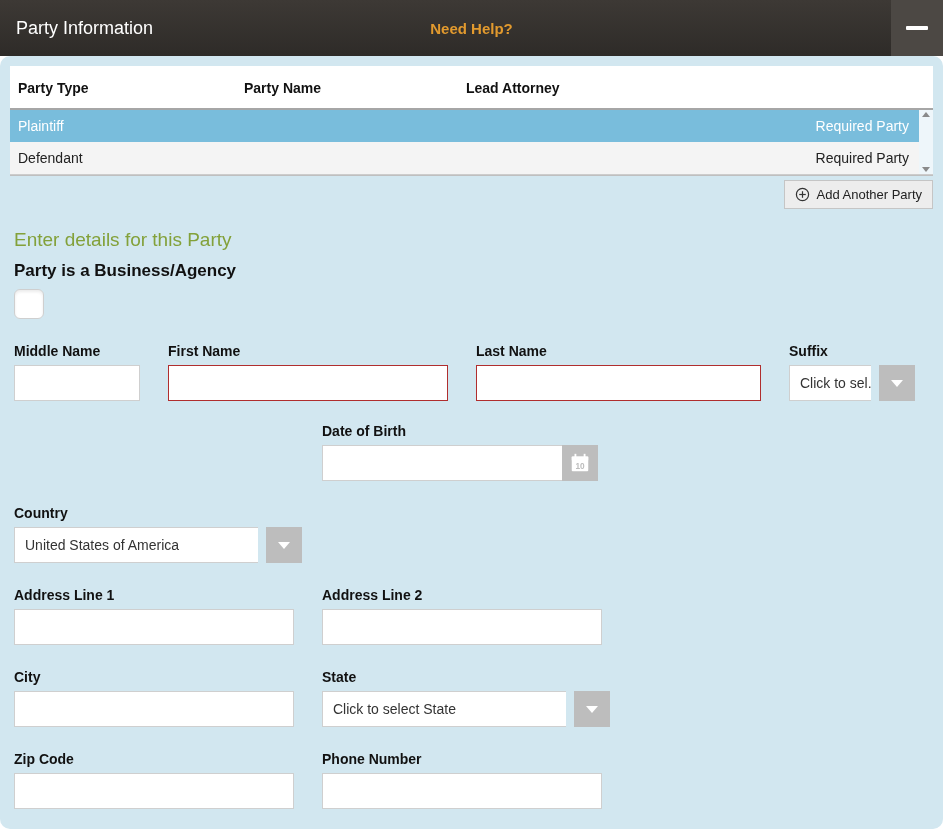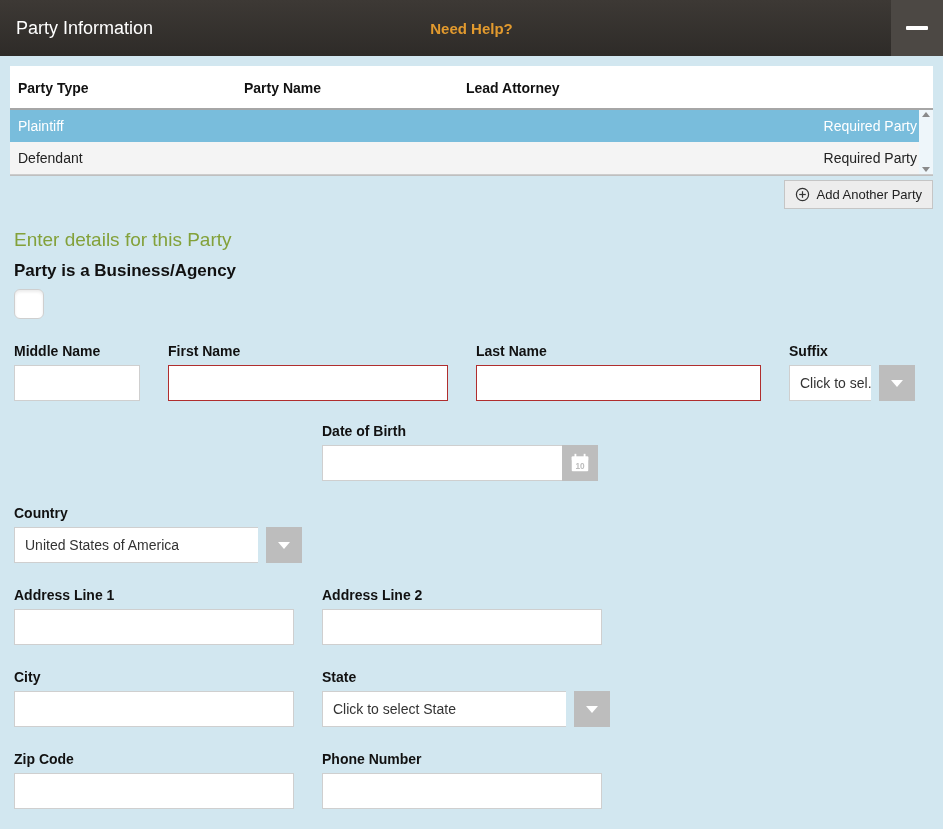--- a/index.html
+++ b/index.html
@@ -10,30 +10,30 @@
     display: flex; align-items: center;
     padding: 15px 16px; position: relative; height: 56px;
   }
   .header-title { color: #fff; font-size: 18px; font-weight: 400; }
   .header-help { color: #e29a2e; font-size: 15px; font-weight: 600; position: absolute; left: 50%; transform: translateX(-50%); cursor: pointer; }
   .header-collapse {
     width: 52px; height: 56px; position: absolute; right: 0; top: 0;
     background: #4c4844; display: flex; align-items: center; justify-content: center; cursor: pointer;
   }
   .header-collapse .bar { width: 22px; height: 4px; background: #fff; border-radius: 1px; }
-  .panel-body { background: #d2e7f0; padding: 10px 10px 20px 10px; }
+  .panel-body { background: #d2e7f0; padding: 10px 10px 20px 10px; border-radius: 10px; }
   .table-wrap { background: #fff; border-bottom: 1px solid #bfbfbf; }
   .table-head {
     display: grid; grid-template-columns: 226px 222px 1fr;
     padding: 14px 8px 12px 8px; font-weight: 700; font-size: 14px; color: #111;
   }
   .table-rows { position: relative; border-top: 2px solid #a6a6a6; border-bottom: 1px solid #ccc; }
   .row {
     display: flex; justify-content: space-between; align-items: center;
-    padding: 8px 16px 8px 8px; font-size: 14px;
+    padding: 8px 24px 8px 8px; font-size: 14px;
   }
   .row.selected { background: #79bddc; color: #fff; }
   .row.alt { background: #f4f4f4; color: #222; }
   .row .status { font-size: 14px; }
   .scroll-indicator {
     position: absolute; right: 0; top: 0; bottom: 0; width: 14px;
     background: #eef6fa; display: flex; flex-direction: column; justify-content: space-between; align-items: center; padding: 2px 0;
   }
   .scroll-indicator .tri-up, .scroll-indicator .tri-down { width: 0; height: 0; border-left: 4px solid transparent; border-right: 4px solid transparent; }
   .scroll-indicator .tri-up { border-bottom: 5px solid #8a8a8a; }

